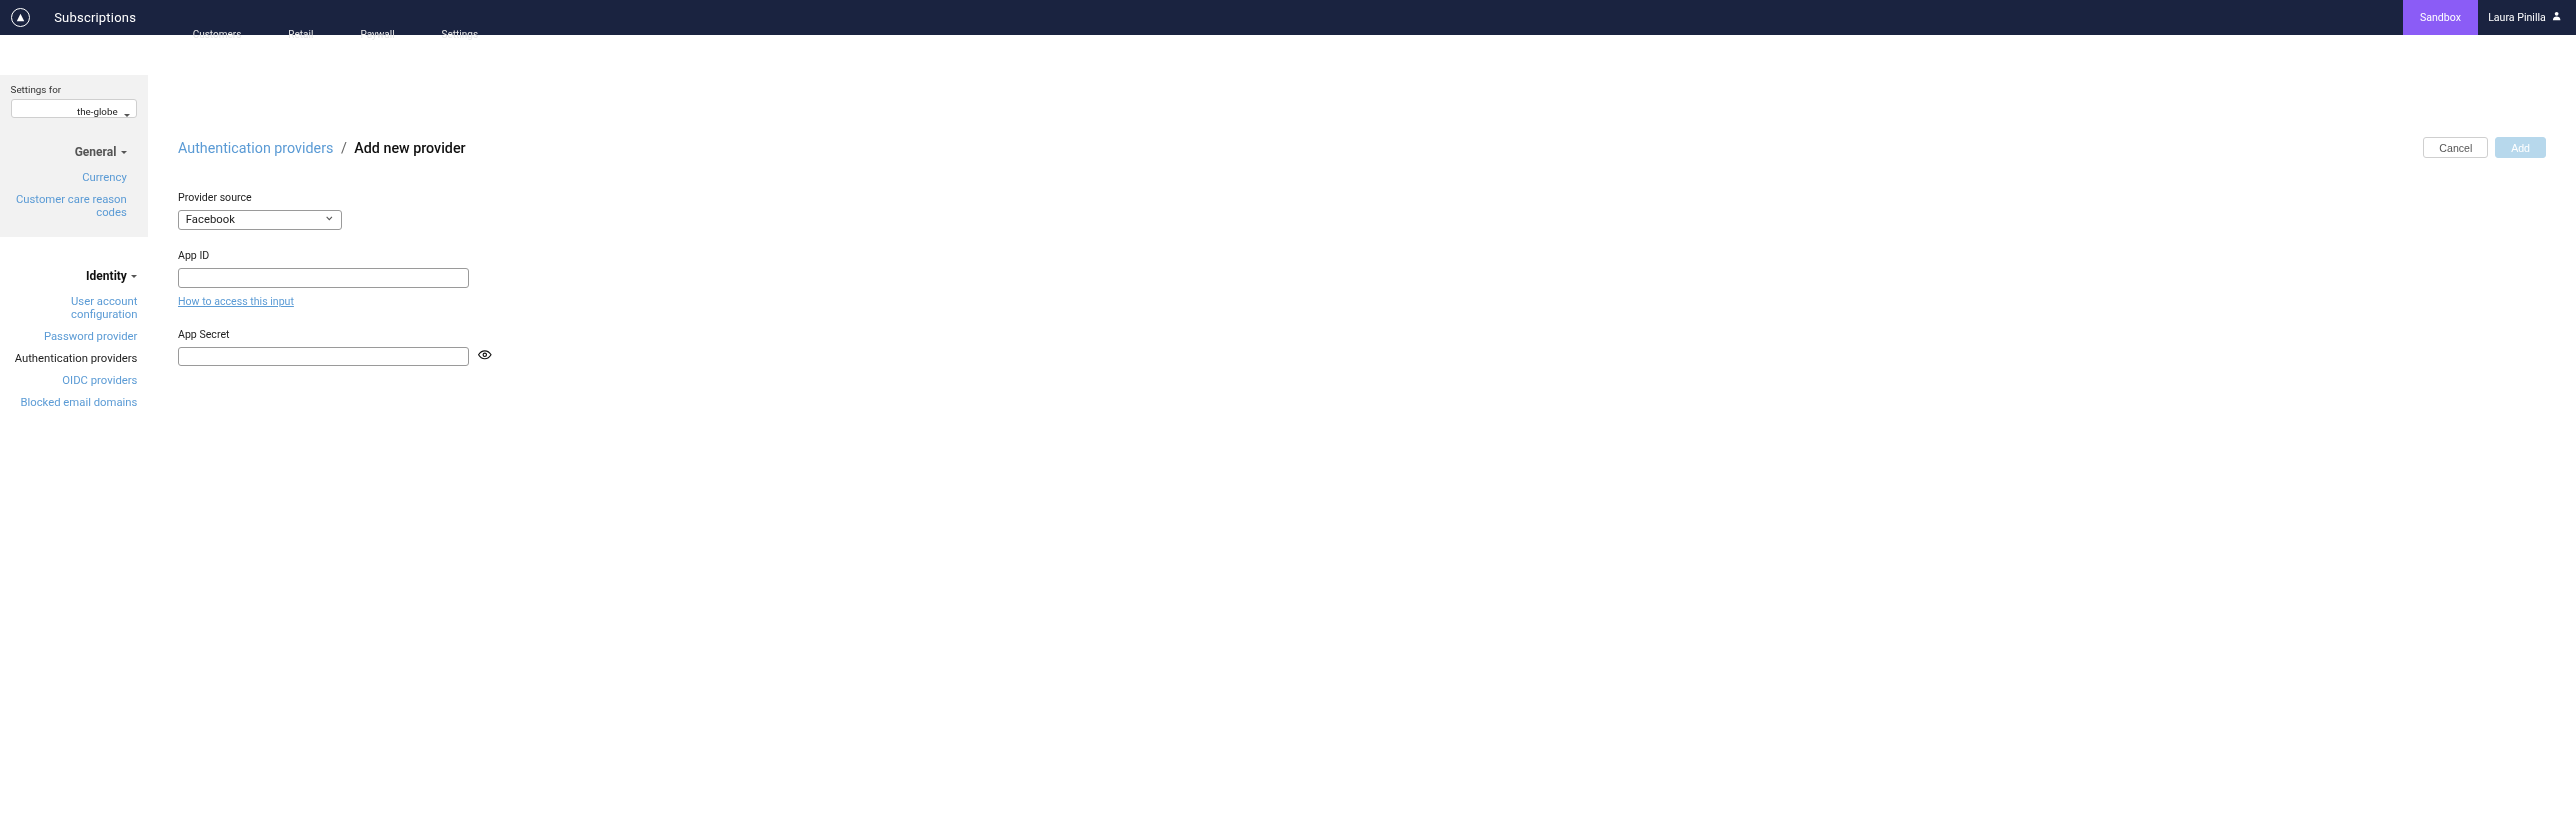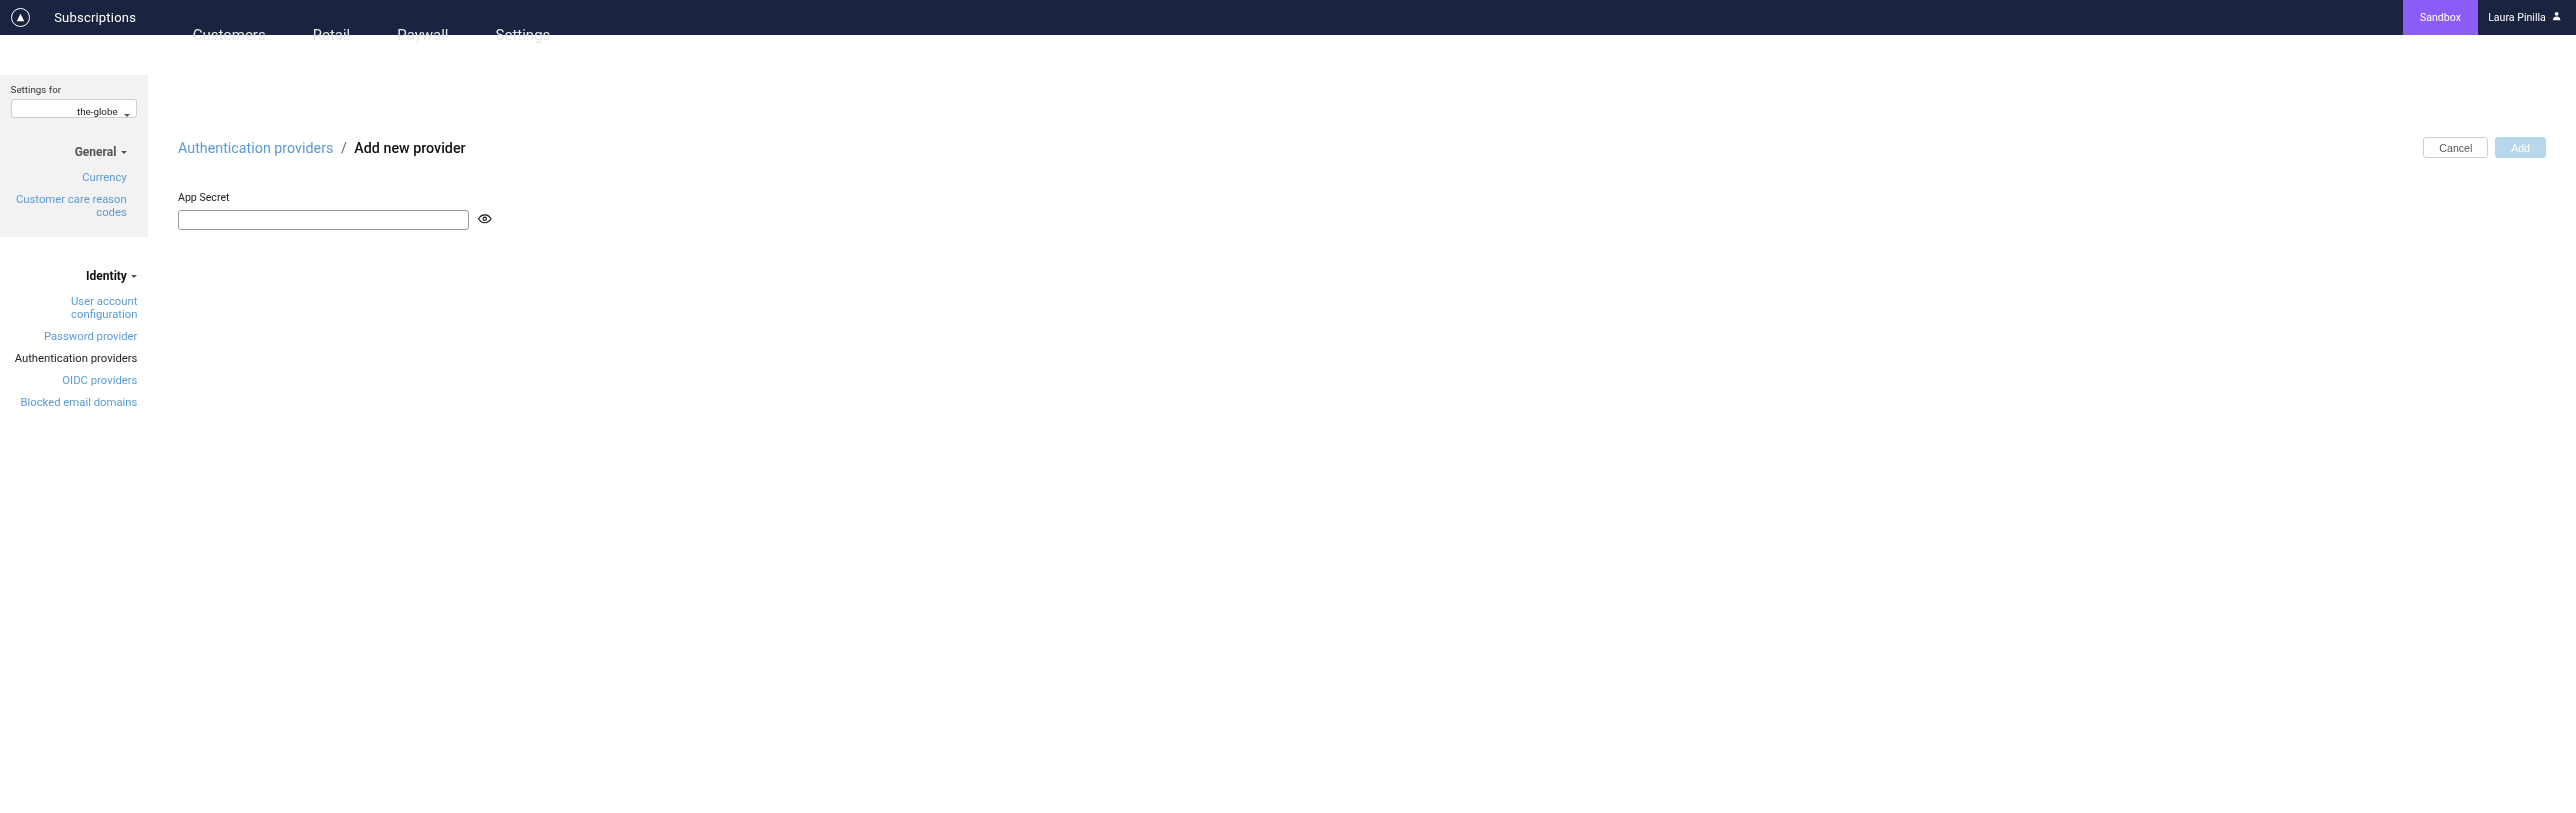--- a/index.html
+++ b/index.html
@@ -41,21 +41,21 @@
     }
     .app-title {
       font-size: 13px;
       font-weight: 400;
       letter-spacing: 0.2px;
     }
     .topnav {
       display: flex;
       gap: 47px;
       margin-left: 34px;
-      font-size: 15px;
+      font-size: 10px;
       color: #e8e8e8;
       margin-top: 34px;
     }
     .topnav a {
       color: #e8e8e8;
       text-decoration: none;
       cursor: pointer;
     }
     .topbar-spacer {
       flex: 1;
@@ -342,21 +342,39 @@
         <span class="breadcrumb-current">Add new provider</span>
       </div>
       <div class="action-buttons">
         <button class="btn btn-cancel">Cancel</button>
         <button class="btn btn-add">Add</button>
       </div>
     </div>
 
     <div class="form">
 
-
+      <div class="form-field">
+        <label class="form-label">Provider source</label>
+        <div class="select-wrap">
+          <span>Facebook</span>
+          <span class="chevron">
+            <svg width="10.6" height="10.6" viewBox="0 0 24 24" fill="none" stroke="#555" stroke-width="2.5">
+                <polyline points="6 9 12 15 18 9"></polyline>
+              </svg>
+          </span>
+        </div>
+      </div>
+
+      <div class="form-field">
+        <label class="form-label">App ID</label>
+        <input type="text" class="text-input" value="" style="">
+        <div>
+          <a class="help-link">How to access this input</a>
+        </div>
+      </div>
 
       <div class="form-field">
         <label class="form-label">App Secret</label>
         <div class="secret-row">
           <input type="password" class="text-input" value="" style="">
           <span class="eye-btn">
             <span>
               <svg width="13.6" height="13.6" viewBox="0 0 24 24" fill="none" stroke="#111" stroke-width="2">
                   <path d="M1 12s4-7 11-7 11 7 11 7-4 7-11 7S1 12 1 12z"></path>
                   <circle cx="12" cy="12" r="3"></circle>

